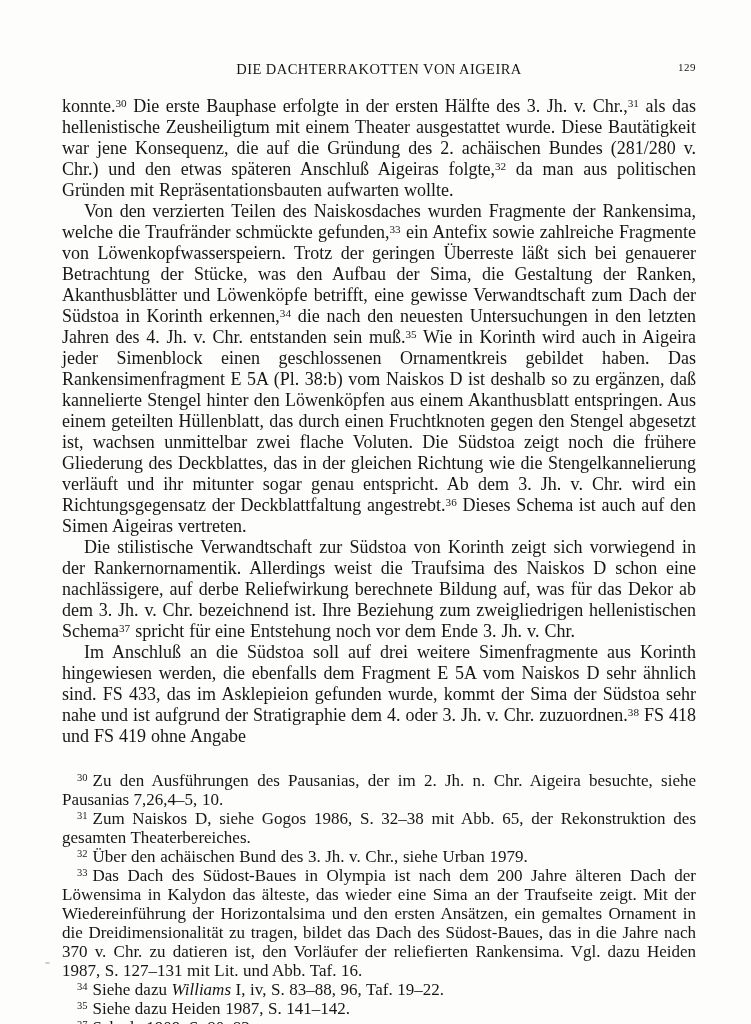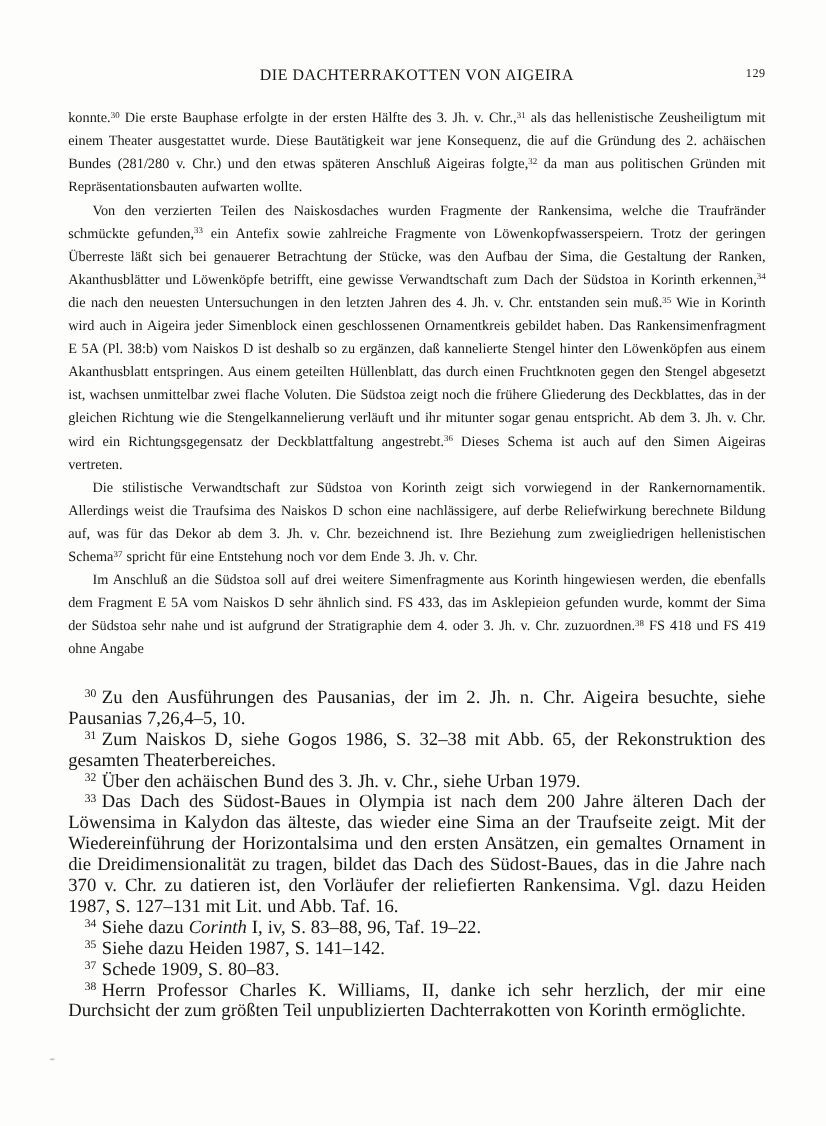--- a/index.html
+++ b/index.html
@@ -40,21 +40,21 @@
   }
   .running-head .pagenum {
     position: absolute;
     right: 0;
     top: 0;
     font-size: 11px;
     letter-spacing: 0.5px;
   }
   .body-text p {
     margin: 0;
-    font-size: 13px;
+    font-size: 18px;
     line-height: 21px;
     text-align: justify;
     word-spacing: 0.5px;
   }
   .body-text p.indent {
     text-indent: 22px;
   }
   sup {
     font-size: 62%;
     line-height: 0;
@@ -106,21 +106,21 @@
         <p class="indent">Von den verzierten Teilen des Naiskosdaches wurden Fragmente der Rankensima, welche die Traufränder schmückte gefunden,<sup>33</sup> ein Antefix sowie zahlreiche Fragmente von Löwenkopfwasserspeiern. Trotz der geringen Überreste läßt sich bei genauerer Betrachtung der Stücke, was den Aufbau der Sima, die Gestaltung der Ranken, Akanthusblätter und Löwenköpfe betrifft, eine gewisse Verwandtschaft zum Dach der Südstoa in Korinth erkennen,<sup>34</sup> die nach den neuesten Untersuchungen in den letzten Jahren des 4. Jh. v. Chr. entstanden sein muß.<sup>35</sup> Wie in Korinth wird auch in Aigeira jeder Simenblock einen geschlossenen Ornamentkreis gebildet haben. Das Rankensimenfragment E 5A (Pl. 38:b) vom Naiskos D ist deshalb so zu ergänzen, daß kannelierte Stengel hinter den Löwenköpfen aus einem Akanthusblatt entspringen. Aus einem geteilten Hüllenblatt, das durch einen Fruchtknoten gegen den Stengel abgesetzt ist, wachsen unmittelbar zwei flache Voluten. Die Südstoa zeigt noch die frühere Gliederung des Deckblattes, das in der gleichen Richtung wie die Stengelkannelierung verläuft und ihr mitunter sogar genau entspricht. Ab dem 3. Jh. v. Chr. wird ein Richtungsgegensatz der Deckblattfaltung angestrebt.<sup>36</sup> Dieses Schema ist auch auf den Simen Aigeiras vertreten.</p>
         <p class="indent">Die stilistische Verwandtschaft zur Südstoa von Korinth zeigt sich vorwiegend in der Rankernornamentik. Allerdings weist die Traufsima des Naiskos D schon eine nachlässigere, auf derbe Reliefwirkung berechnete Bildung auf, was für das Dekor ab dem 3. Jh. v. Chr. bezeichnend ist. Ihre Beziehung zum zweigliedrigen hellenistischen Schema<sup>37</sup> spricht für eine Entstehung noch vor dem Ende 3. Jh. v. Chr.</p>
         <p class="indent">Im Anschluß an die Südstoa soll auf drei weitere Simenfragmente aus Korinth hingewiesen werden, die ebenfalls dem Fragment E 5A vom Naiskos D sehr ähnlich sind. FS 433, das im Asklepieion gefunden wurde, kommt der Sima der Südstoa sehr nahe und ist aufgrund der Stratigraphie dem 4. oder 3. Jh. v. Chr. zuzuordnen.<sup>38</sup> FS 418 und FS 419 ohne Angabe</p>
       </div>
 
     <div class="footnotes">
         <p><sup class="fn-num">30</sup>Zu den Ausführungen des Pausanias, der im 2. Jh. n. Chr. Aigeira besuchte, siehe Pausanias 7,26,4–5, 10.</p>
         <p><sup class="fn-num">31</sup>Zum Naiskos D, siehe Gogos 1986, S. 32–38 mit Abb. 65, der Rekonstruktion des gesamten Theaterbereiches.</p>
         <p><sup class="fn-num">32</sup>Über den achäischen Bund des 3. Jh. v. Chr., siehe Urban 1979.</p>
         <p><sup class="fn-num">33</sup>Das Dach des Südost-Baues in Olympia ist nach dem 200 Jahre älteren Dach der Löwensima in Kalydon das älteste, das wieder eine Sima an der Traufseite zeigt. Mit der Wiedereinführung der Horizontalsima und den ersten Ansätzen, ein gemaltes Ornament in die Dreidimensionalität zu tragen, bildet das Dach des Südost-Baues, das in die Jahre nach 370 v. Chr. zu datieren ist, den Vorläufer der reliefierten Rankensima. Vgl. dazu Heiden 1987, S. 127–131 mit Lit. und Abb. Taf. 16.</p>
-        <p><sup class="fn-num">34</sup>Siehe dazu <i>Corinth</i> I, iv, S. 83–88, 96, Taf. 19–22.</p>
+        <p><sup class="fn-num">34</sup>Siehe dazu <i>Williams</i> I, iv, S. 83–88, 96, Taf. 19–22.</p>
         <p><sup class="fn-num">35</sup>Siehe dazu Heiden 1987, S. 141–142.</p>
         <p><sup class="fn-num">37</sup>Schede 1909, S. 80–83.</p>
         <p><sup class="fn-num">38</sup>Herrn Professor Charles K. Williams, II, danke ich sehr herzlich, der mir eine Durchsicht der zum größten Teil unpublizierten Dachterrakotten von Korinth ermöglichte.</p>
       </div>
 
   </div>
   <div class="scan-speck"></div>
 </div>
 
 </body></html>

